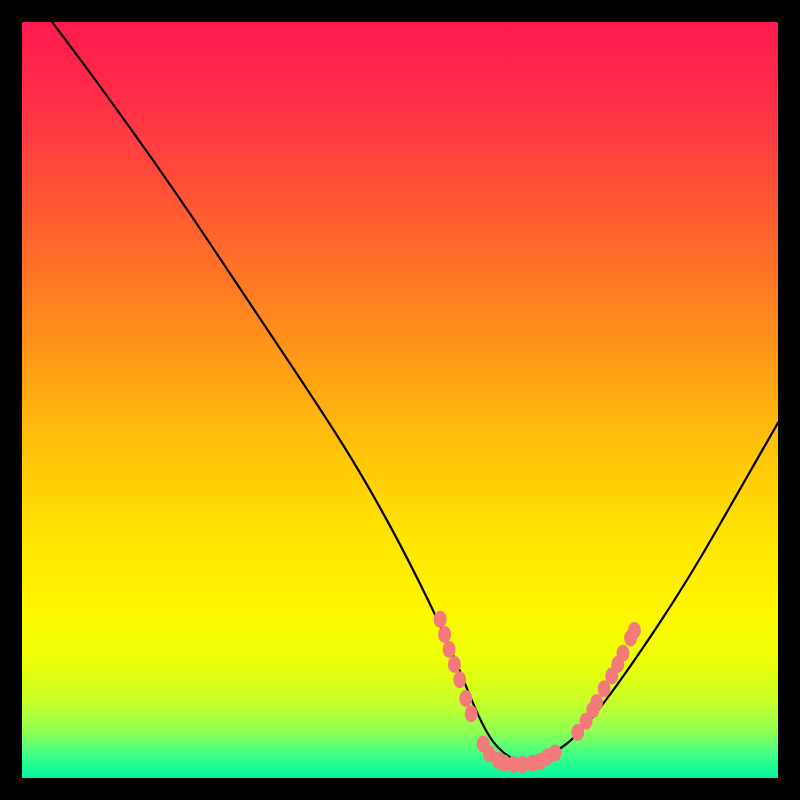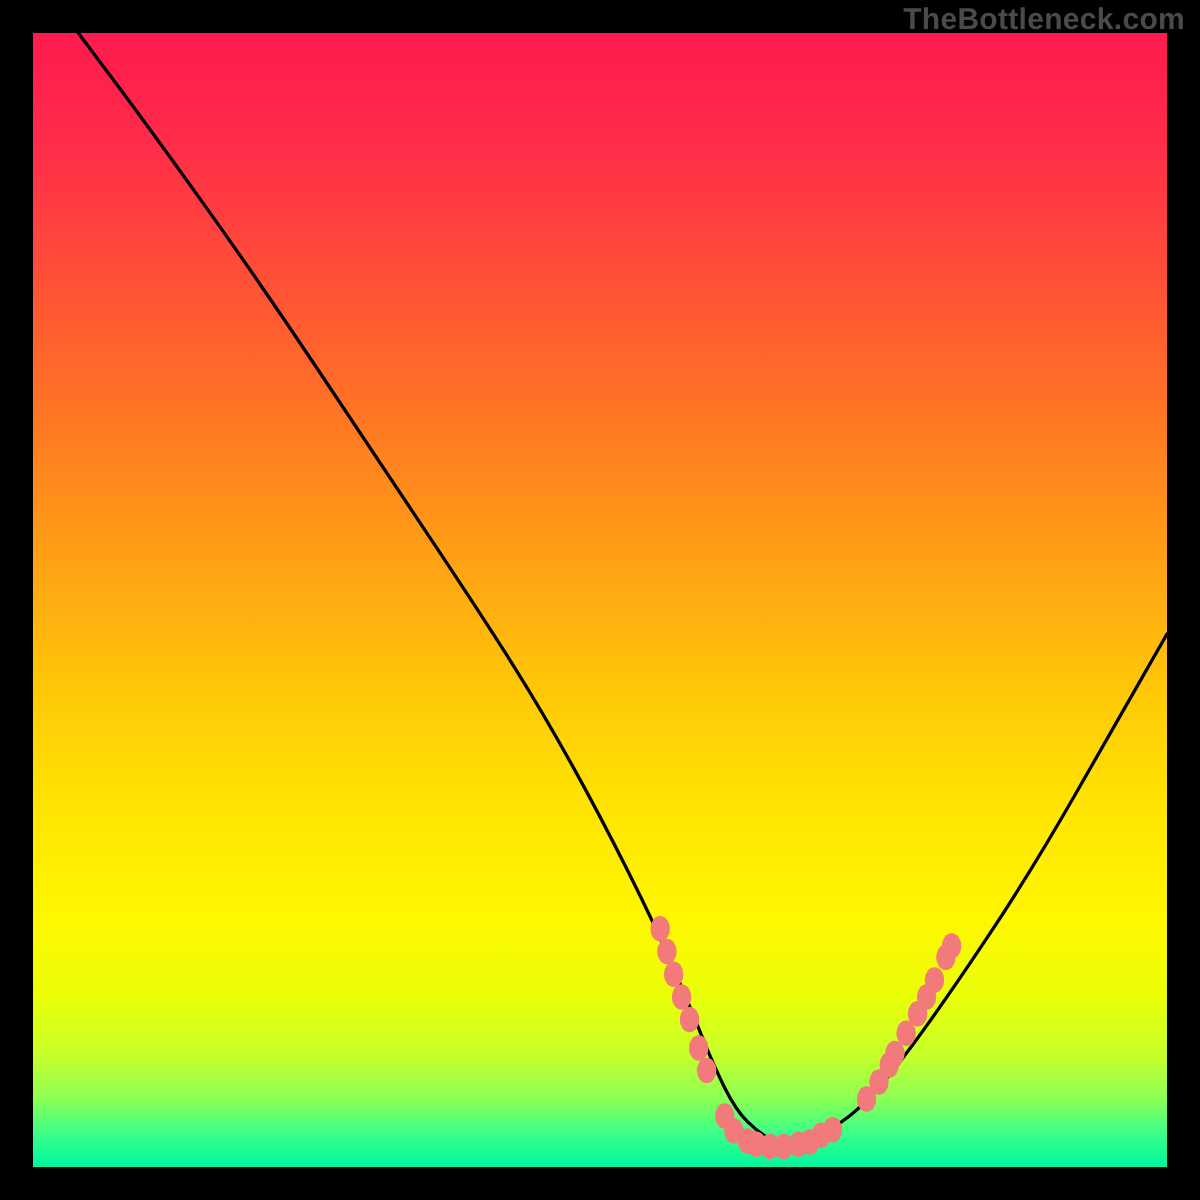--- a/index.html
+++ b/index.html
@@ -47,21 +47,20 @@
     font-size: 20px;
     font-weight: bold;
     letter-spacing: 0.2px;
   }
 </style>
 </head>
 <body>
 
 <div class="stage">
 
-  <div class="attribution">TheBottleneck.com</div>
 
   <div class="plot-area">
 
     <svg class="gradient-bg" viewBox="0 0 756 756" preserveAspectRatio="none">
       <defs>
         <linearGradient id="bg-grad" x1="0" y1="0" x2="0" y2="1">
             <stop offset="0.0%" stop-color="#ff1a4f"></stop>
             <stop offset="10.0%" stop-color="#ff2d49"></stop>
             <stop offset="22.0%" stop-color="#ff5136"></stop>
             <stop offset="35.0%" stop-color="#ff7a22"></stop>

